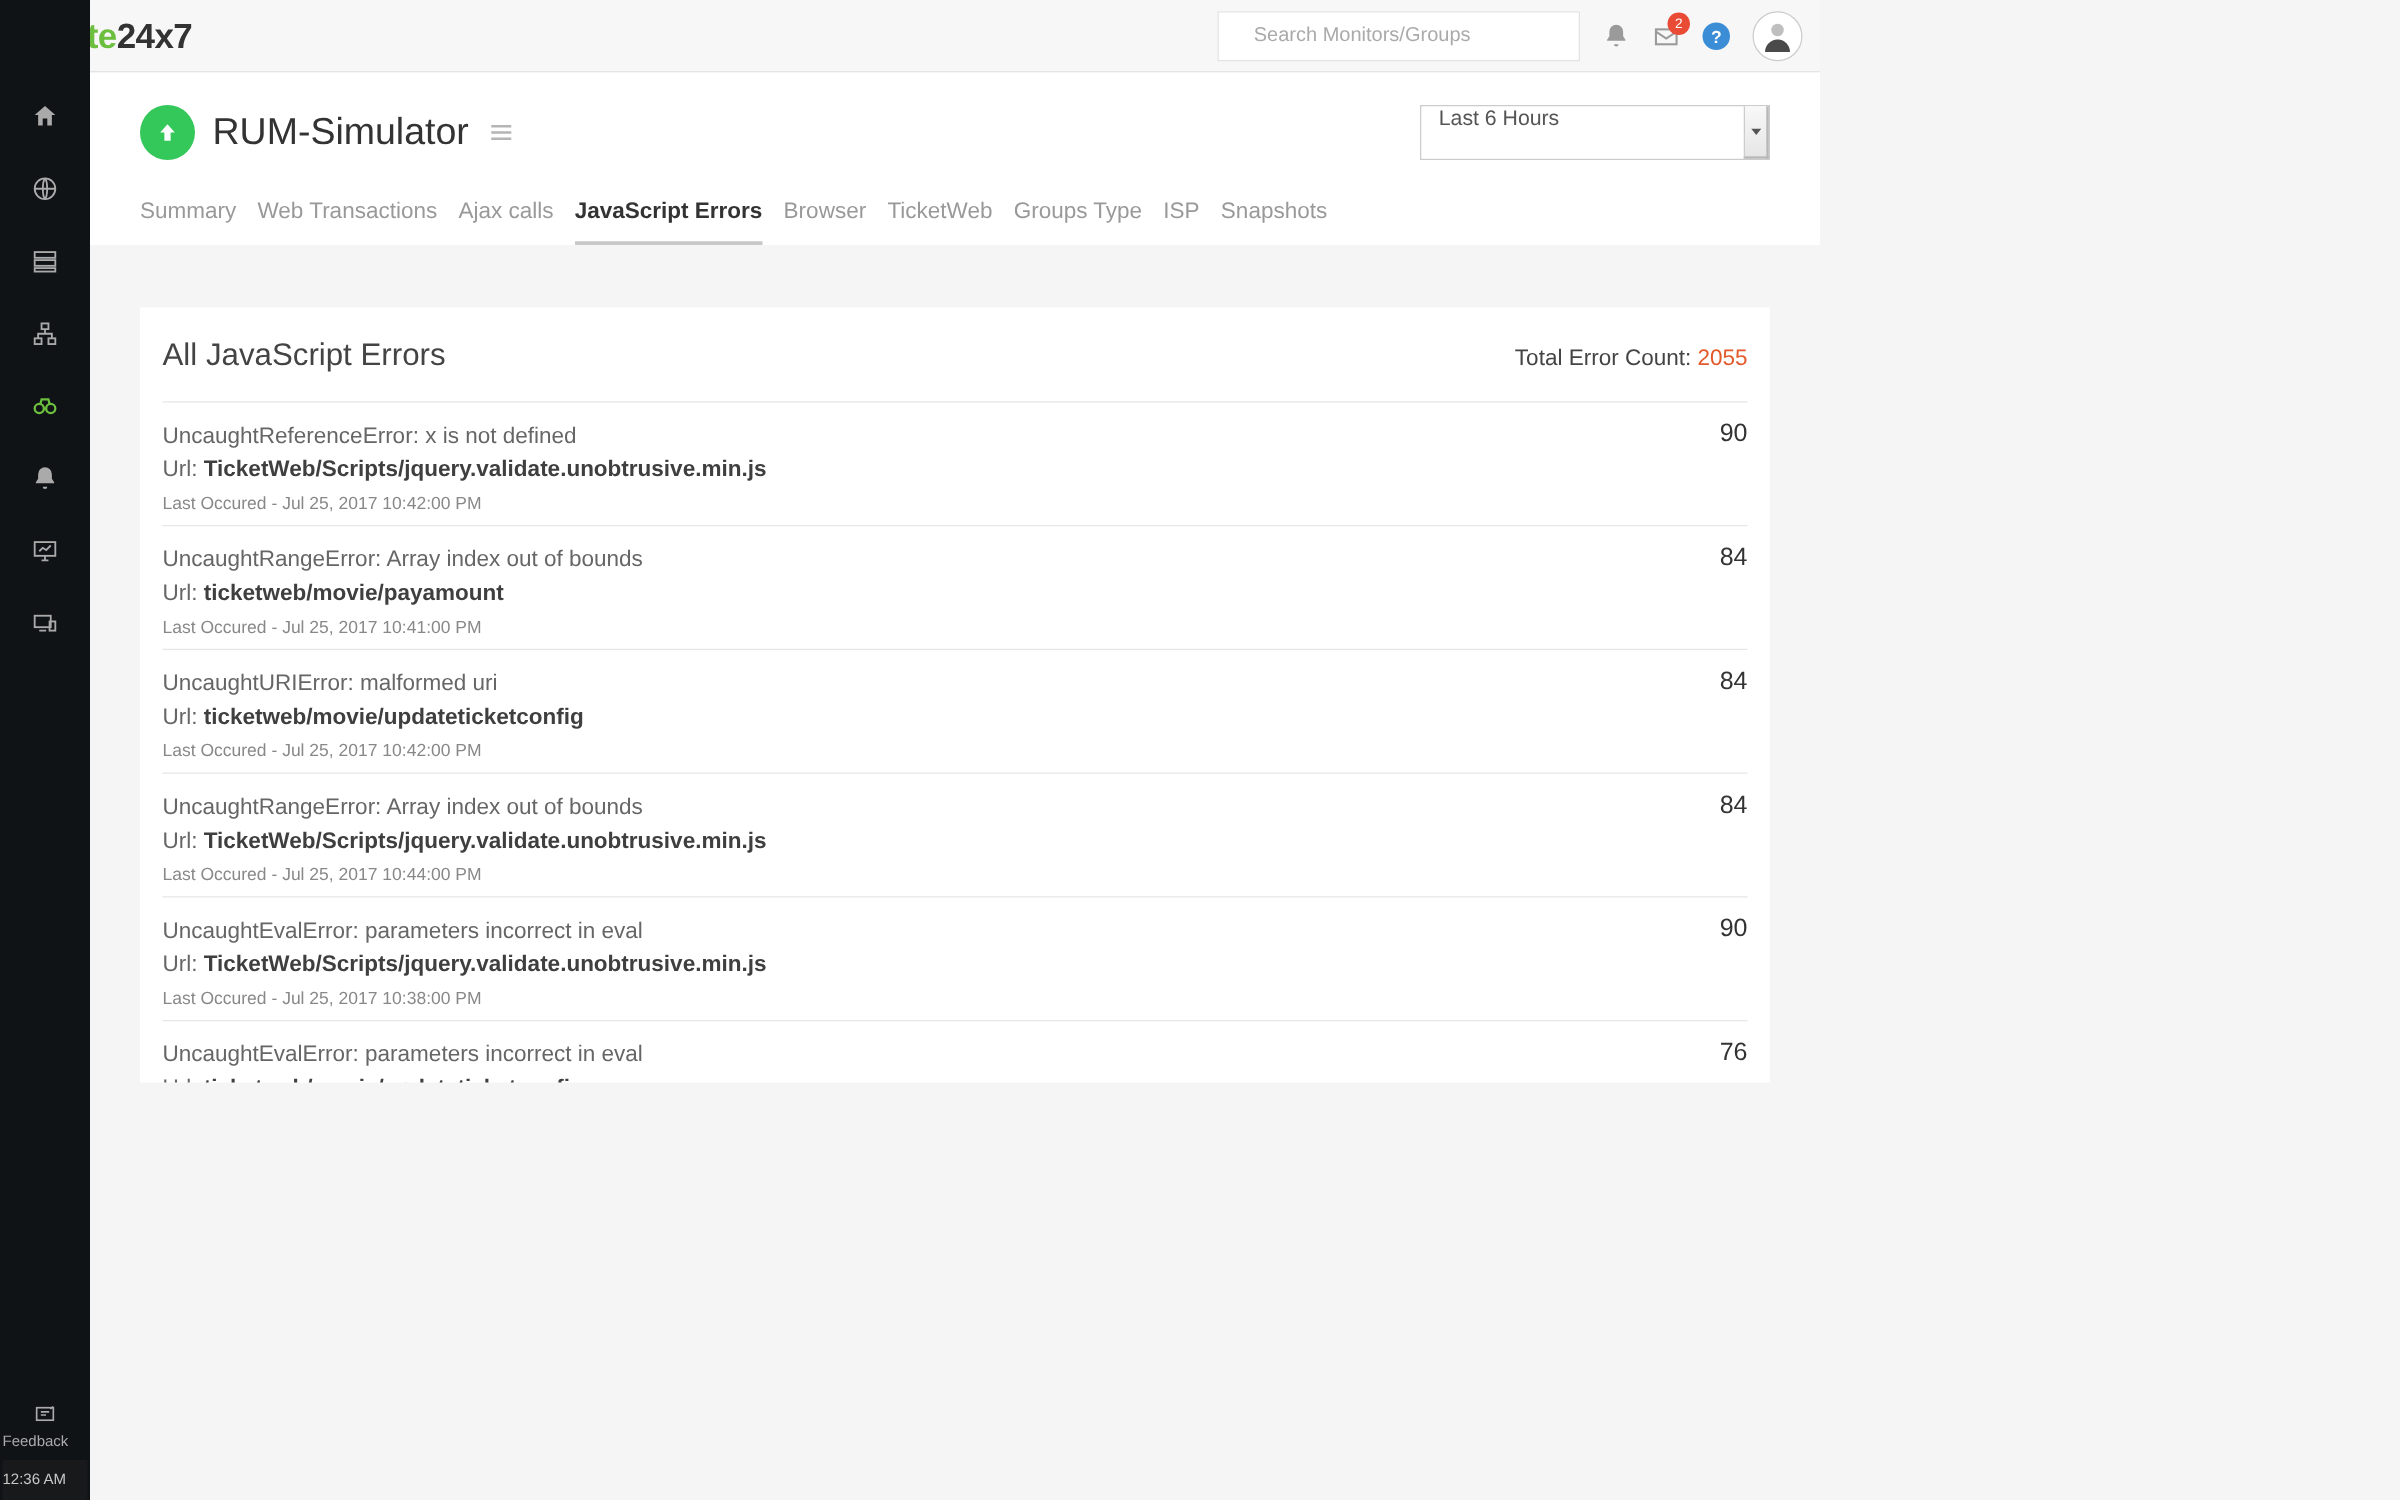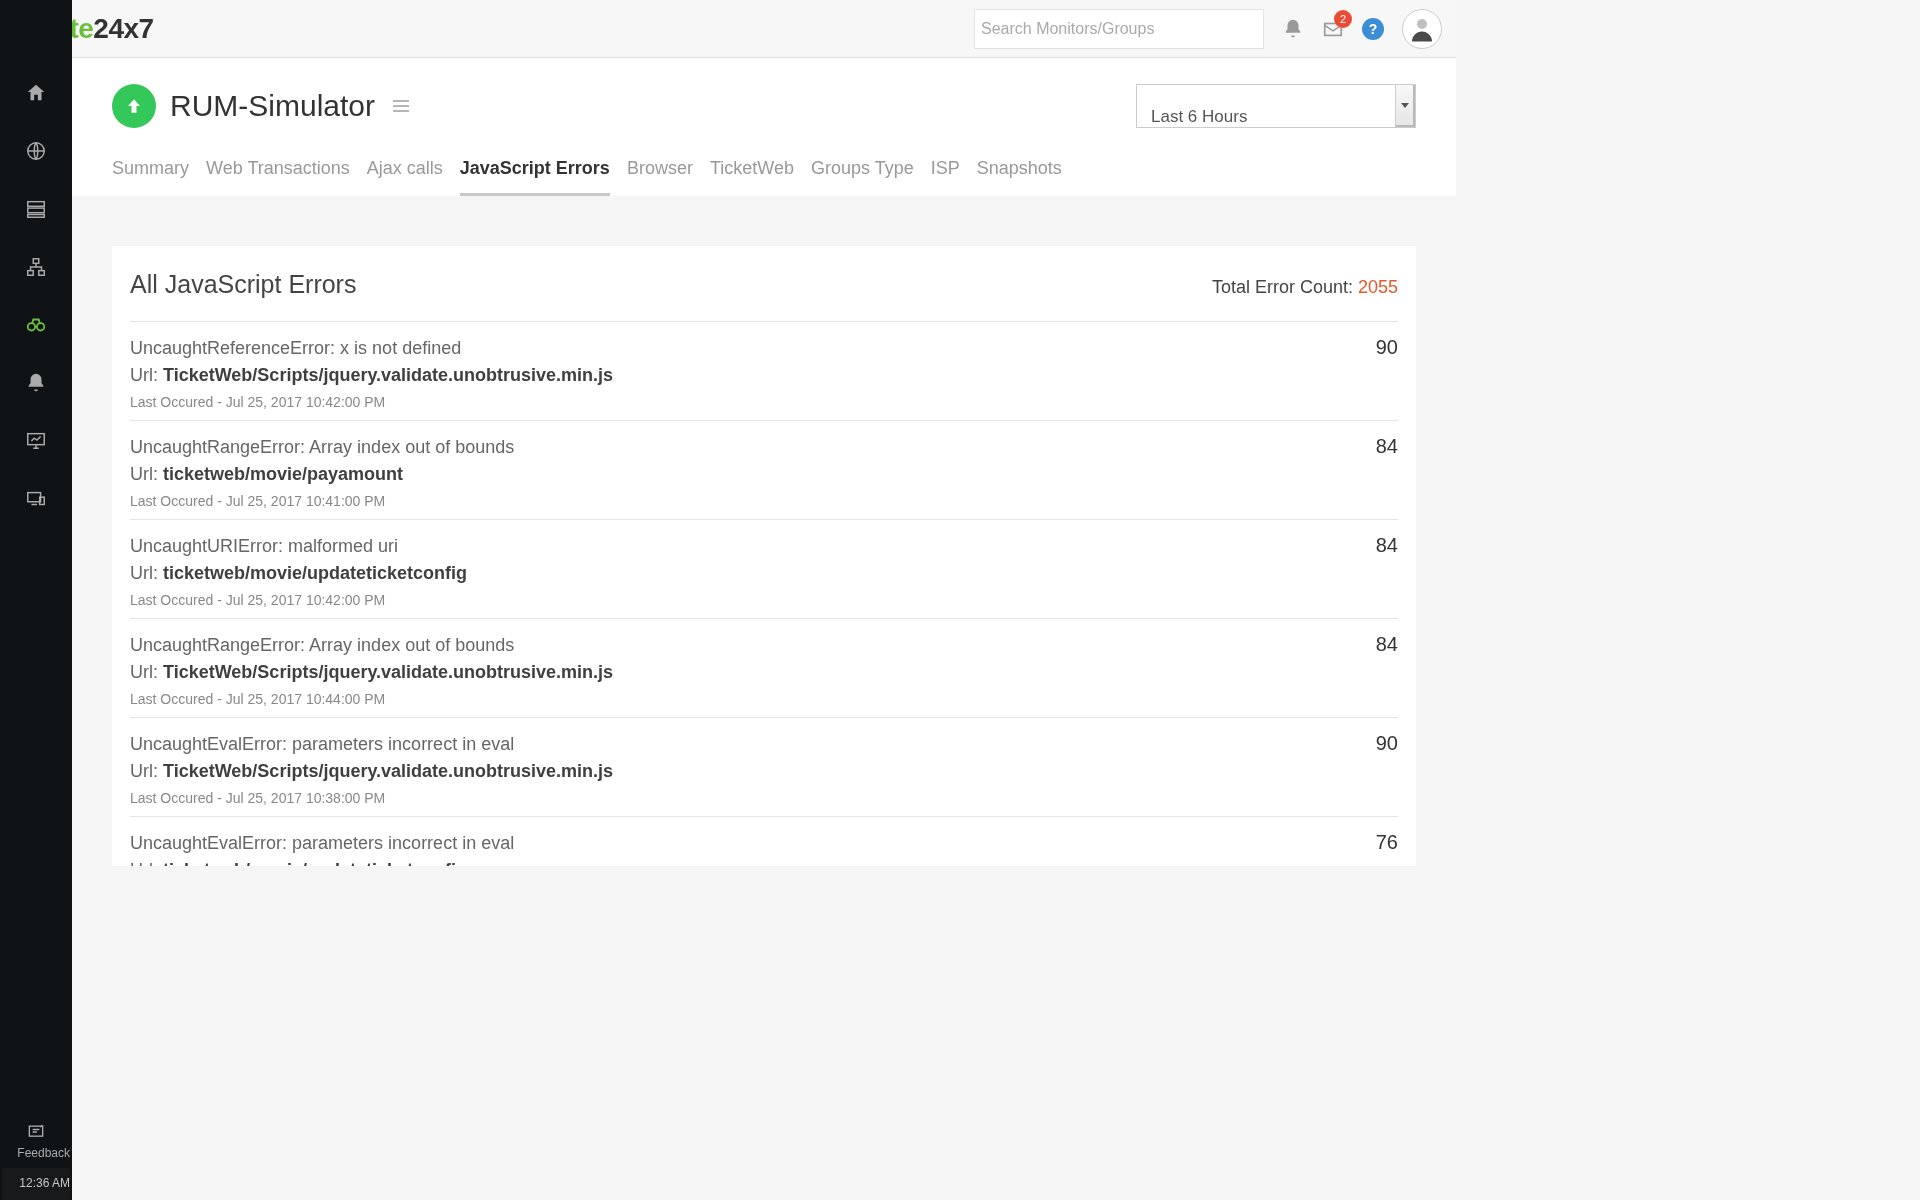--- a/index.html
+++ b/index.html
@@ -11,47 +11,47 @@
 .expand-icon { width: 18px; height: 18px; position: relative; }
 .expand-icon::before, .expand-icon::after { content: ""; position: absolute; width: 7px; height: 7px; border: 1.5px solid #7a7a7a; }
 .expand-icon::before { top: 0; left: 0; border-right: none; border-bottom: none; }
 .expand-icon::after { bottom: 0; right: 0; border-left: none; border-top: none; }
 .expand-icon .b2 { position:absolute; top:0; right:0; width:7px; height:7px; border:1.5px solid #7a7a7a; border-left:none; border-bottom:none;}
 .expand-icon .b3 { position:absolute; bottom:0; left:0; width:7px; height:7px; border:1.5px solid #7a7a7a; border-right:none; border-top:none;}
 .logo-text { font-size: 28px; font-weight: 700; letter-spacing: -0.5px; }
 .logo-site { color: #6cbf3e; }
 .logo-24 { color: #333; }
 .topbar-right { margin-left: auto; display: flex; align-items: center; gap: 18px; }
-.search-box { width: 290px; height: 40px; border: 1px solid #e3e3e3; background: #fff; padding: 0 6px; font-size: 16px; color: #888; display: flex; align-items: center; }
+.search-box { width: 290px; height: 40px; border: 1px solid #e3e3e3; background: #fff; padding: 0 28px; font-size: 16px; color: #888; display: flex; align-items: center; }
 .top-icon { width: 22px; height: 22px; display: flex; align-items: center; justify-content: center; color: #9a9a9a; cursor: pointer; position: relative; }
 .help-circle { width: 22px; height: 22px; border-radius: 50%; background: #3b8dd6; color: #fff; display: flex; align-items: center; justify-content: center; font-size: 14px; font-weight: 700; }
 .badge { position: absolute; top: -8px; right: -8px; width: 18px; height: 18px; border-radius: 50%; background: #e94b35; color: #fff; font-size: 11px; display: flex; align-items: center; justify-content: center; }
 .avatar { width: 40px; height: 40px; border-radius: 50%; border: 1px solid #ccc; background: #fff; display: flex; align-items: center; justify-content: center; overflow: hidden; }
 .avatar svg { width: 30px; height: 30px; }
 
 
 .sidebar { position: absolute; left: 0; top: 0; bottom: 0; width: 72px; background: #101316; display: flex; flex-direction: column; align-items: center; padding-top: 64px; z-index: 5; }
 .side-item { width: 72px; height: 58px; display: flex; align-items: center; justify-content: center; color: #aaa; cursor: pointer; }
 .side-item.active { color: #6cbf3e; }
 .side-item svg { width: 22px; height: 22px; }
-.side-bottom { margin-top: auto; width: 68px; text-align: right; }
+.side-bottom { margin-top: auto; width: 68px; text-align: left; }
 .feedback { color: #aaa; font-size: 12px; padding: 4px 0 8px; }
 .feedback svg { width: 20px; height: 20px; display: block; margin: 0 auto 4px; }
 .clock { background: #18191b; color: #c8c8c8; font-size: 12px; padding: 8px 0 10px; }
 
 
 .main { margin-left: 72px; }
 .page-head { background: #fff; padding: 26px 40px 0 40px; }
 .title-row { display: flex; align-items: center; gap: 14px; }
 .status-circle { width: 44px; height: 44px; border-radius: 50%; background: #34c759; display: flex; align-items: center; justify-content: center; }
 .status-circle svg { width: 20px; height: 20px; fill: #fff; }
 .page-title { font-size: 30px; font-weight: 400; color: #333; }
 .menu-lines { width: 16px; display: flex; flex-direction: column; gap: 3px; margin-left: 4px; cursor: pointer; }
 .menu-lines span { height: 2px; background: #b5b5b5; }
-.timerange { margin-left: auto; width: 280px; height: 44px; border: 1px solid #ccc; background: #fff; display: flex; align-items: flex-end; padding: 0 10px 0 14px; font-size: 17px; color: #555; cursor: pointer; position: relative; }
+.timerange { margin-left: auto; width: 280px; height: 44px; border: 1px solid #ccc; background: #fff; display: flex; align-items: flex-start; padding: 0 10px 0 14px; font-size: 17px; color: #555; cursor: pointer; position: relative; }
 .timerange .caret { margin-left: auto; width: 20px; height: 42px; background: linear-gradient(#f8f8f8,#e6e6e6); border-left: 1px solid #ccc; display: flex; align-items: center; justify-content: center; border-right: 2px solid #b8b8b8; border-bottom: 2px solid #b8b8b8; margin-right: -10px; }
 .timerange .caret::after { content: ""; border-left: 4px solid transparent; border-right: 4px solid transparent; border-top: 5px solid #555; }
 
 .tabs { display: flex; gap: 17px; margin-top: 30px; font-size: 18px; color: #999; }
 .tab { padding: 0 0 14px 0; cursor: pointer; }
 .tab.active { color: #333; font-weight: 700; border-bottom: 3px solid #c8c8c8; }
 
 .content { padding: 50px 40px; }
 .panel { background: #fff; padding: 24px 18px 0 18px; }
 .panel-head { display: flex; align-items: baseline; border-bottom: 1px solid #e6e6e6; padding-bottom: 22px; }

